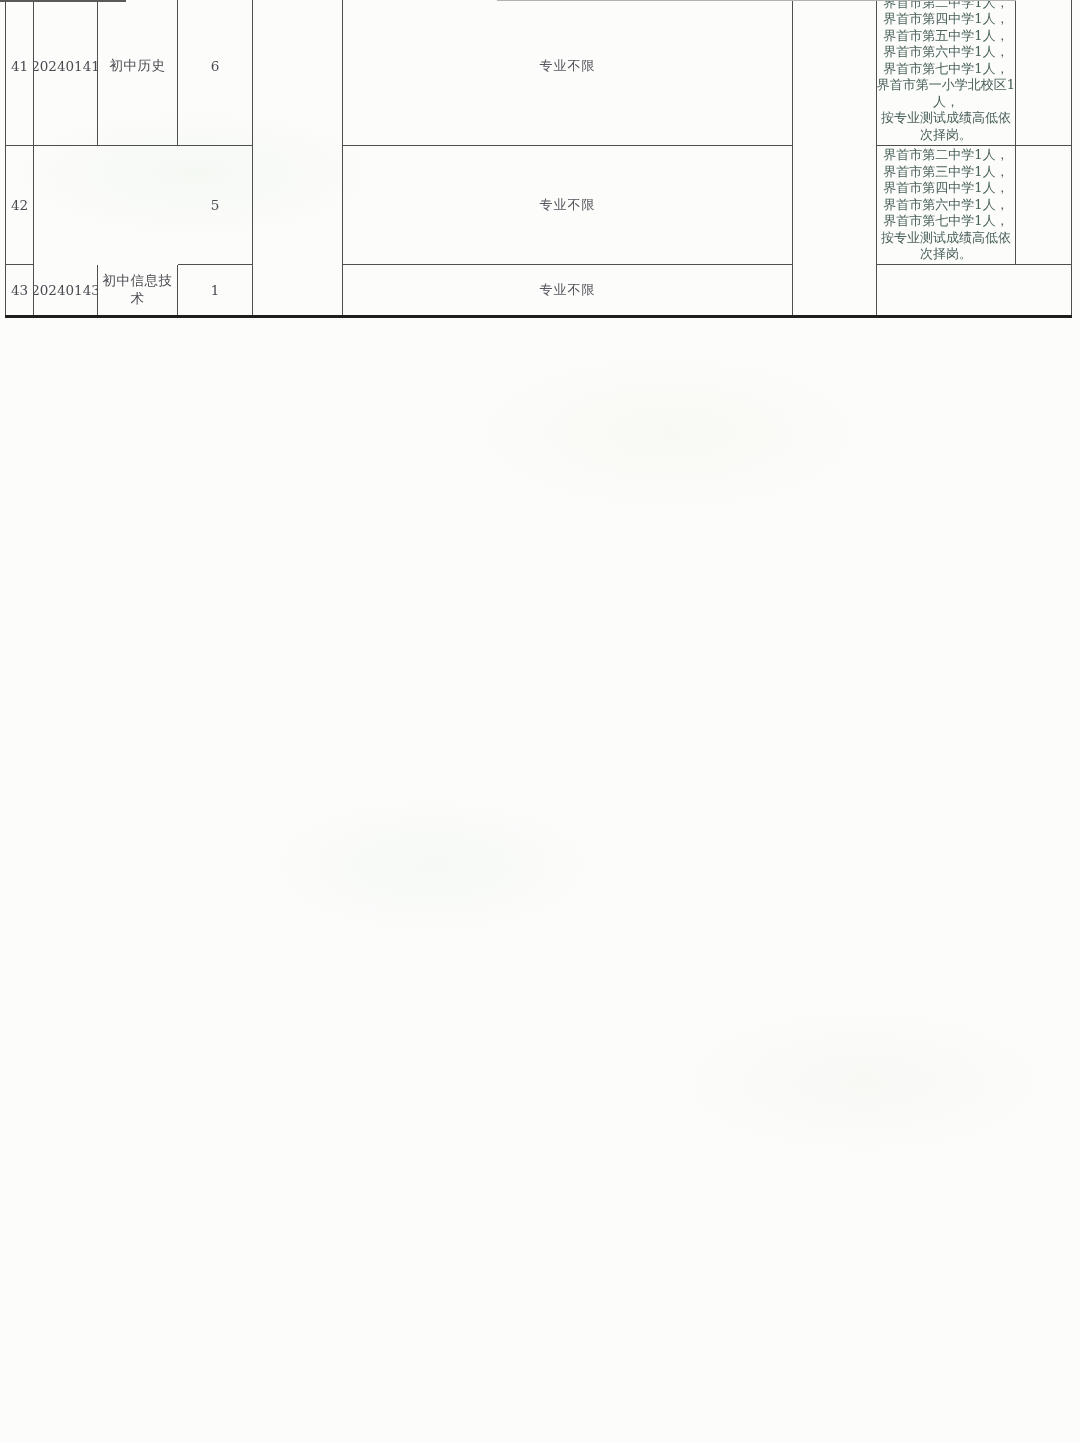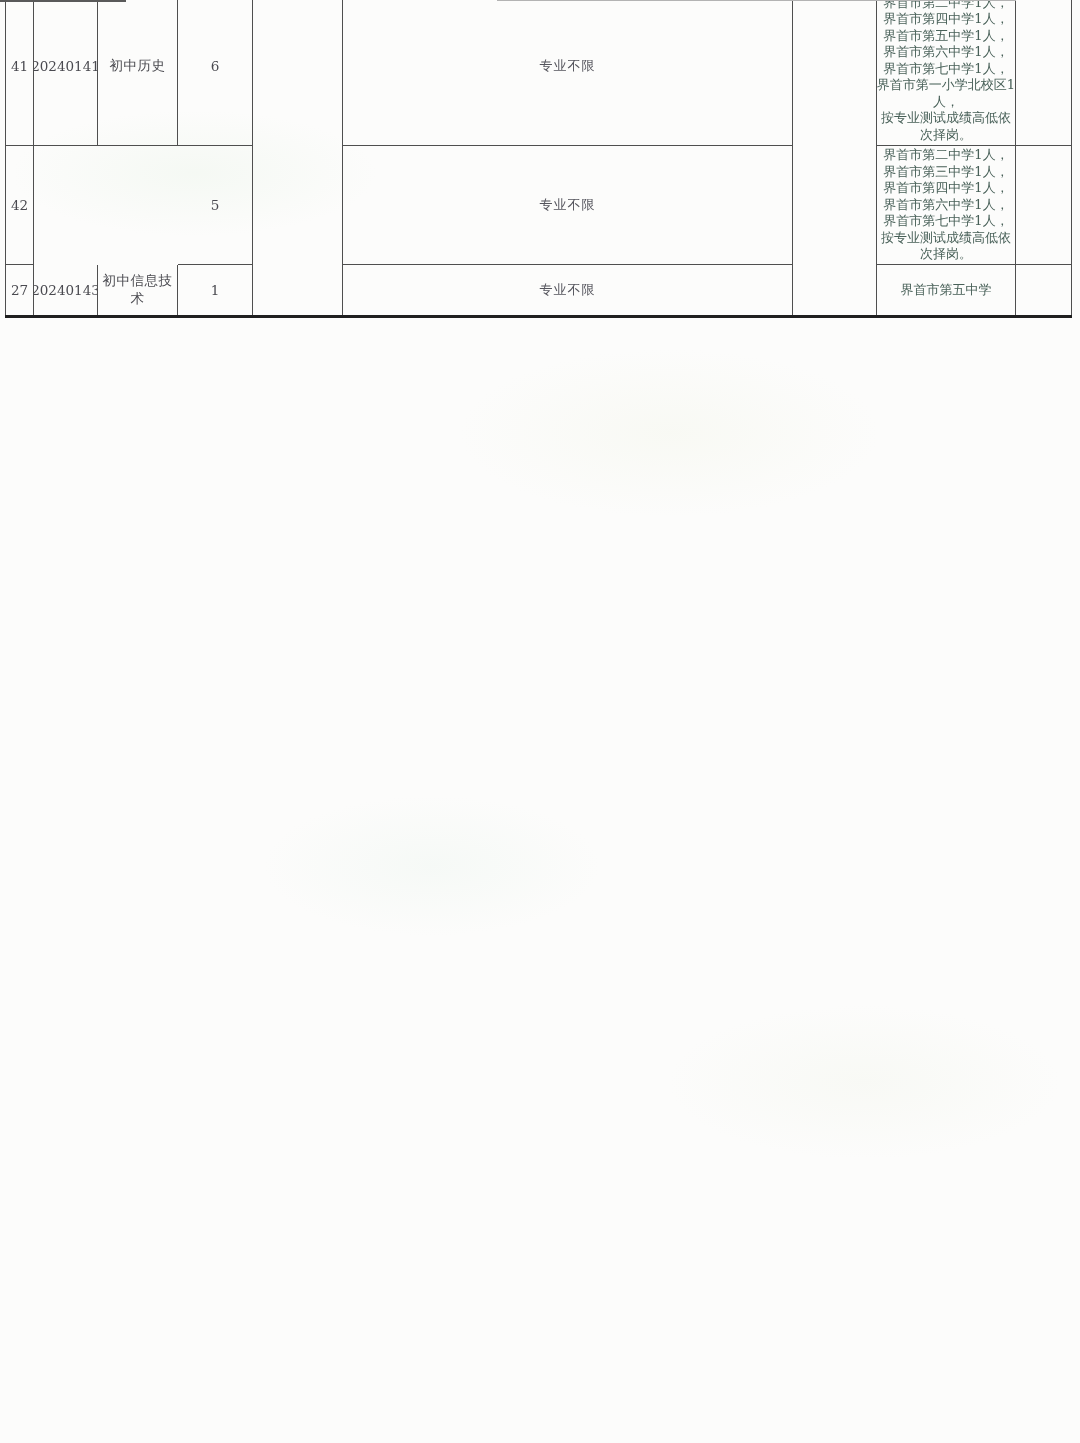--- a/index.html
+++ b/index.html
@@ -115,28 +115,25 @@
   <div class="cell hdiv r2 c8 school-cell">
       <div>界首市第二中学1人，</div>
       <div>界首市第三中学1人，</div>
       <div>界首市第四中学1人，</div>
       <div>界首市第六中学1人，</div>
       <div>界首市第七中学1人，</div>
       <div>按专业测试成绩高低依次择岗。</div>
     </div>
   <div class="cell hdiv r2 c9"></div>
 
-  <div class="cell first r3 c1">27</div>
+  <div class="cell first r3 c1">43</div>
   <div class="cell r3 c2">20240143</div>
   <div class="cell r3 c3 subject-cell">初中信息技术</div>
   <div class="cell r3 c4">1</div>
   <div class="cell r3 c6 major-cell">专业不限</div>
-  <div class="cell r3 c8 school-cell">
-      <div>界首市第五中学</div>
-    </div>
   <div class="cell r3 c9"></div>
 
   <div class="cell c5"></div>
   <div class="cell c7"></div>
 
 </div>
 
 <div class="top-border-fragment-left"></div>
 <div class="top-border-fragment-mid"></div>
 

